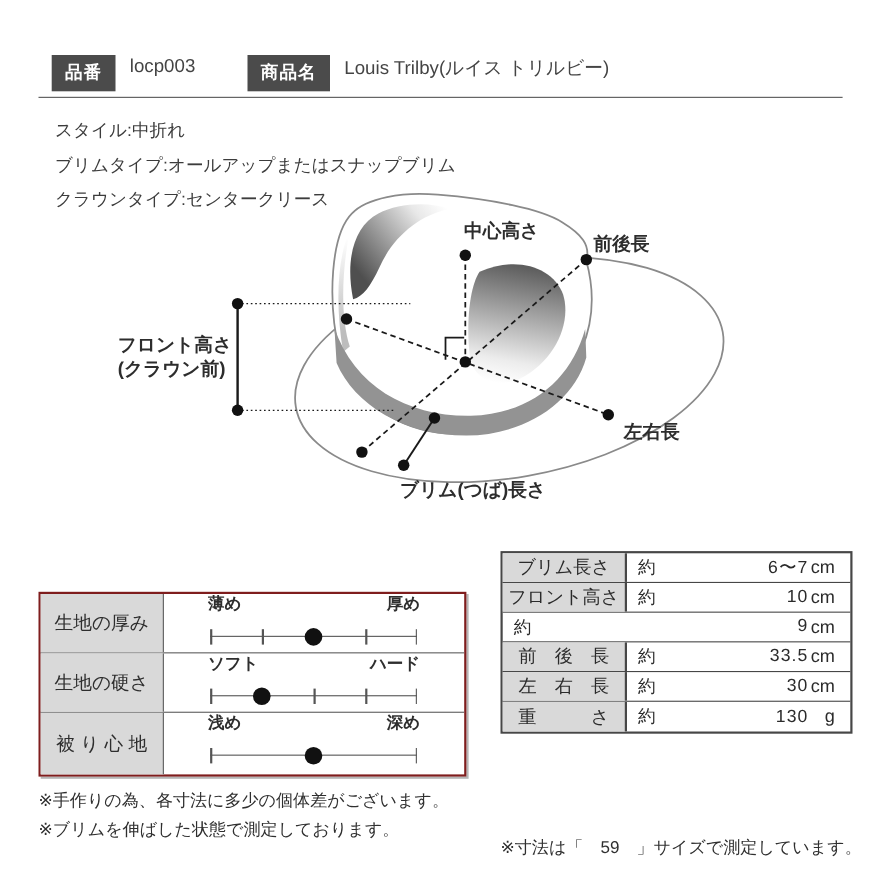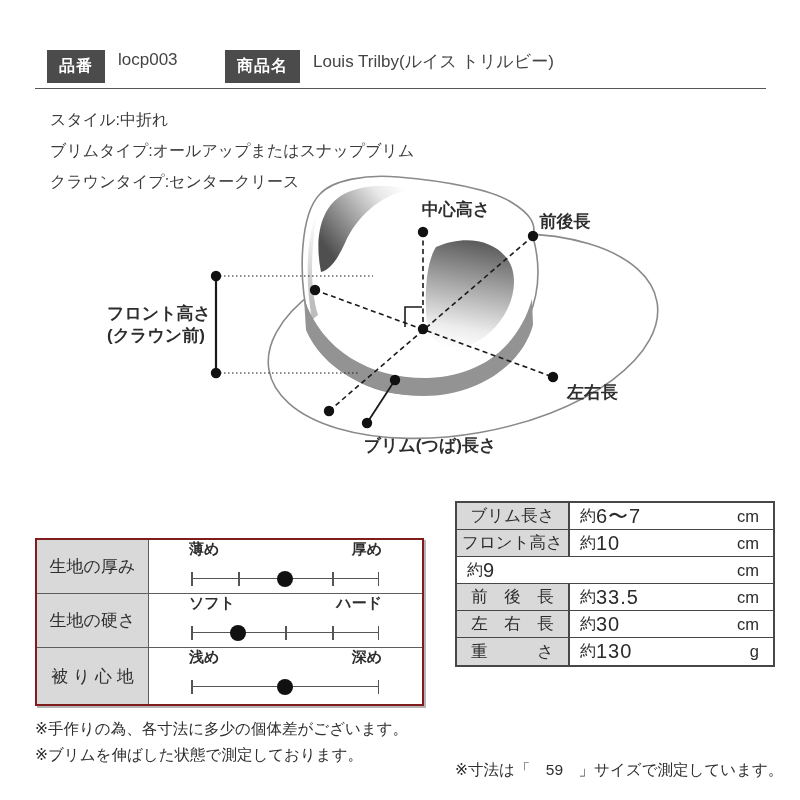--- a/index.html
+++ b/index.html
@@ -34,21 +34,21 @@
   .tick.t0{left:0;} .tick.t25{left:25%;} .tick.t50{left:50%;} .tick.t75{left:75%;} .tick.t100{right:0;}
   .dot { position:absolute; top:-8px; width:16px; height:16px; border-radius:50%; background:#111; }
 
   
   .stable { position:absolute; left:455px; top:501px; width:320px; border:2px solid #474747; background:#fff; }
   .srow { display:flex; height:27px; border-bottom:1.5px solid #474747; }
   .srow:last-child { border-bottom:none; }
   .scell-label { width:113px; background:#d9d9d9; border-right:2px solid #474747; display:flex; align-items:center; justify-content:center; font-size:16.5px; color:#2b2b2b; white-space:pre; }
   .scell-value { flex:1; display:flex; align-items:center; padding:0 14px 0 10px; }
   .s-approx { font-size:16px; color:#2b2b2b; }
-  .s-num { flex:1; text-align:left; font-size:20px; color:#2b2b2b; letter-spacing:1px; }
+  .s-num { flex:1; text-align:right; font-size:16px; color:#2b2b2b; letter-spacing:1px; }
   .s-unit { font-size:16.5px; color:#2b2b2b; min-width:24px; text-align:right; }
 
   
   .notes-left { position:absolute; left:35px; top:716px; font-size:15.5px; line-height:26px; color:#2f2f2f; }
   .note-right { position:absolute; left:455px; top:760px; font-size:15.5px; color:#2f2f2f; }
 </style>
 </head>
 <body>
 
 <div class="page">

